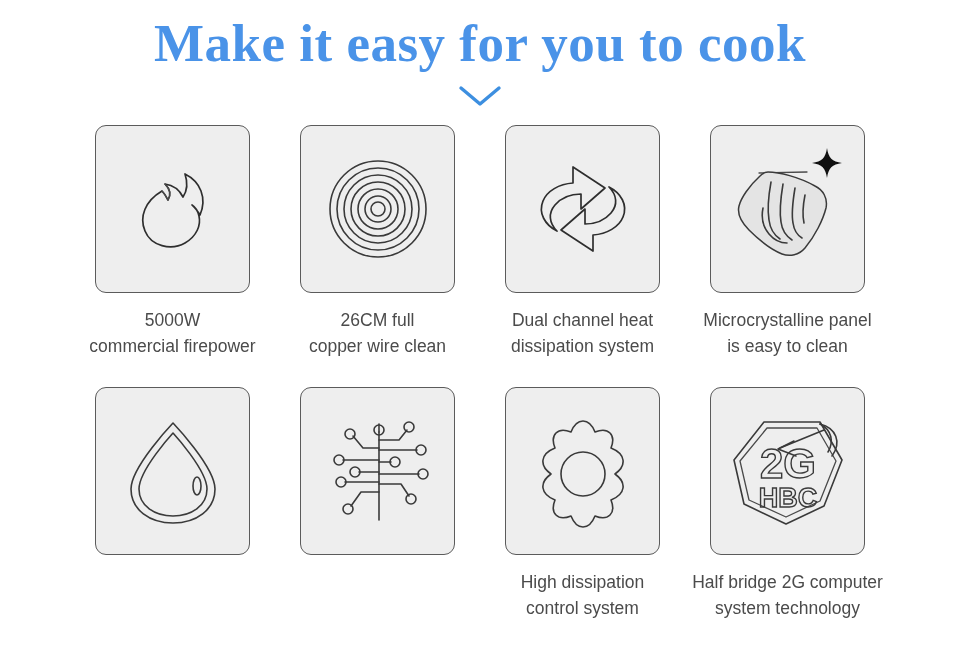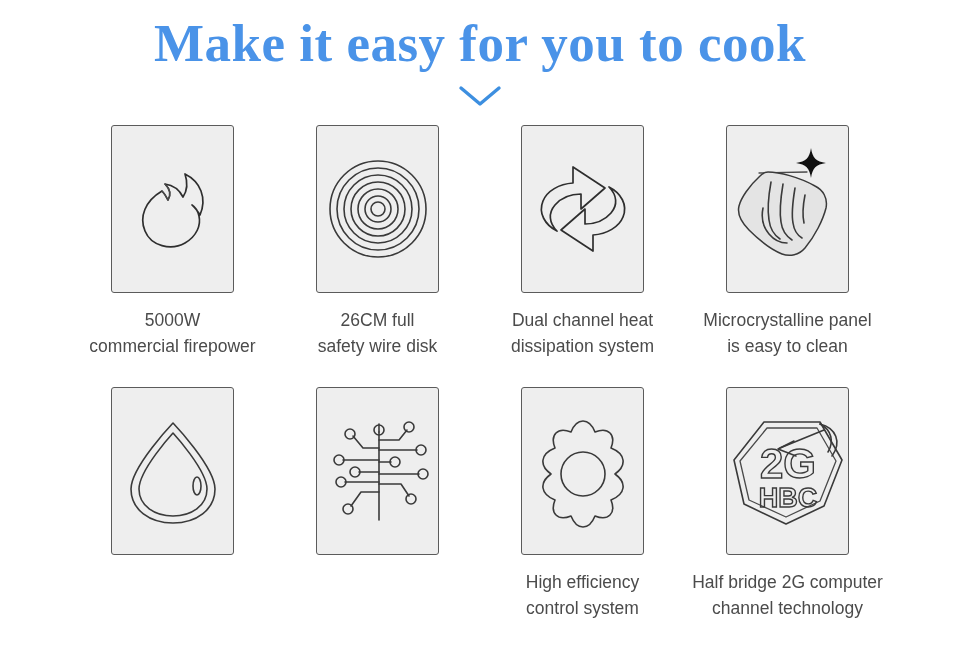--- a/index.html
+++ b/index.html
@@ -53,25 +53,25 @@
     column-gap: 0px;
     row-gap: 0px;
   }
   .feature-cell {
     width: 205px;
     display: flex;
     flex-direction: column;
     align-items: center;
   }
   .tile {
-    width: 123px;
+    width: 155px;
     height: 168px;
     background: #eeeeee;
     border: 1.2px solid #5b5b5b;
-    border-radius: 3px;
+    border-radius: 11px;
     box-sizing: border-box;
     display: flex;
     align-items: center;
     justify-content: center;
     position: relative;
     overflow: hidden;
   }
   .tile svg {
     display: block;
   }
@@ -172,21 +172,21 @@
               <circle cx="59" cy="59" r="34"></circle>
               <circle cx="59" cy="59" r="27"></circle>
               <circle cx="59" cy="59" r="20"></circle>
               <circle cx="59" cy="59" r="13"></circle>
               <circle cx="59" cy="59" r="7"></circle>
             </g>
           </svg>
         </span>
       </div>
       <div class="caption">26CM full
-safety wire disk</div>
+copper wire clean</div>
     </div>
 
     <div class="feature-cell">
       <div class="tile">
         <span>
           <svg width="120" height="120" viewBox="0 0 120 120">
             <g class="fill-none-dark" stroke-width="1.6">
 
               <path d="M50 18 L50 34 C36 35 24 42 20 52 C15 64 22 76 34 82
                        C26 74 25 64 32 56 C38 49 48 45 58 45 L58 60
@@ -308,21 +308,21 @@
                      C70 110 67 116 60 116 C53 116 50 110 48 105
                      C43 107 37 108 33 104 C29 100 30 94 32 89
                      C27 87 21 84 20 77 C19 70 24 66 28 63
                      C24 60 19 56 20 49 C21 42 27 39 32 37
                      C30 32 29 26 33 22 C37 18 43 19 48 21
                      C50 16 53 10 60 10 Z"></path>
             <circle class="ln" stroke-width="1.7" cx="60" cy="63" r="22"></circle>
           </svg>
         </span>
       </div>
-      <div class="caption">High efficiency
+      <div class="caption">High dissipation
 control system</div>
     </div>
 
     <div class="feature-cell">
       <div class="tile">
         <span>
           <svg width="128" height="126" viewBox="0 0 128 126">
 
             <path class="ln" stroke-width="1.7" d="M40 14 L96 14 L118 52 L100 98 L62 116 L20 96 L10 52 Z"></path>
 
@@ -333,17 +333,17 @@
             <path class="ln" stroke-width="1.7" fill="none" d="M100 22 L56 40"></path>
             <path class="ln" stroke-width="1.7" fill="none" d="M70 33 L54 41 L72 48"></path>
 
             <text class="badge-text" x="64" y="70" font-size="42" text-anchor="middle">2G</text>
 
             <text class="badge-text" x="64" y="99" font-size="27" text-anchor="middle">HBC</text>
           </svg>
         </span>
       </div>
       <div class="caption">Half bridge 2G computer
-channel technology</div>
+system technology</div>
     </div>
 
   </div>
 </div>
 
 </body></html>

